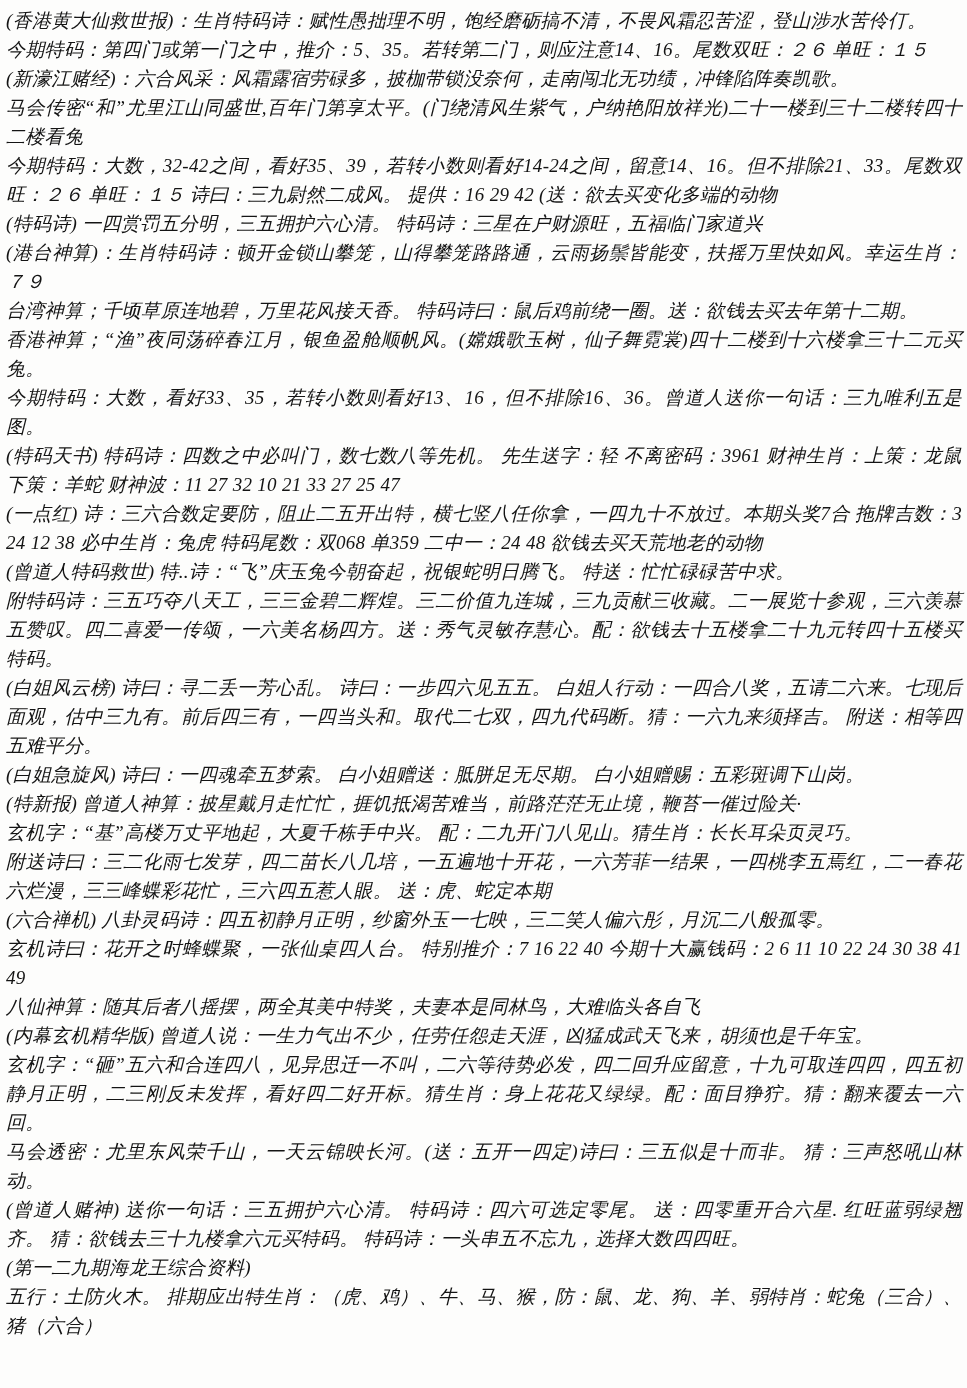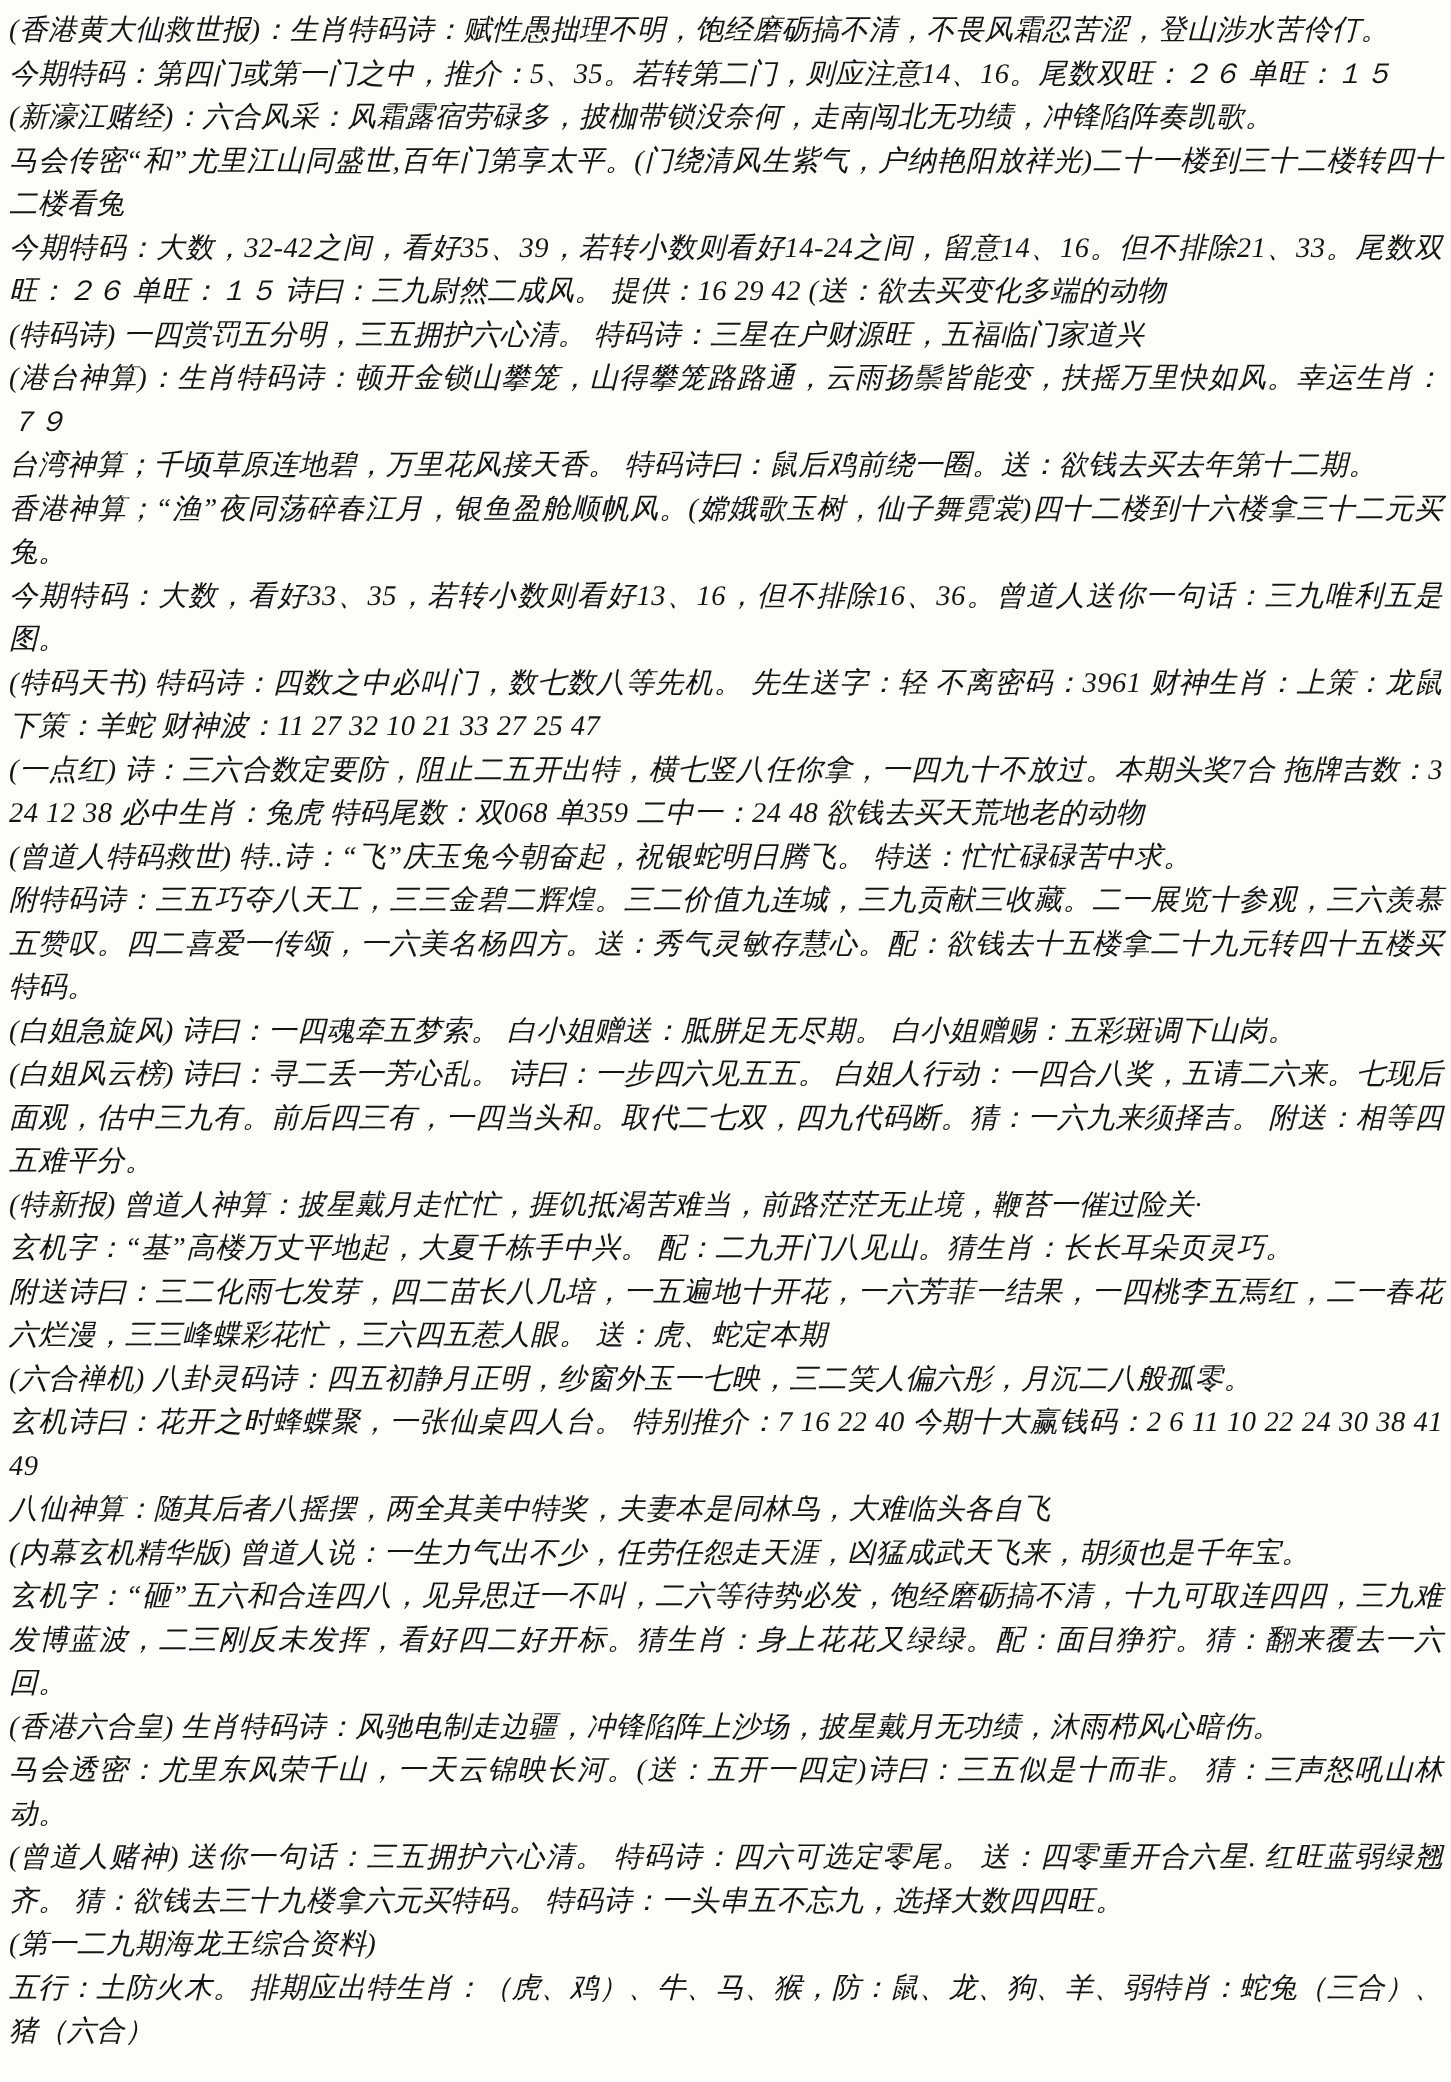--- a/index.html
+++ b/index.html
@@ -43,28 +43,27 @@
     <p class="line">今期特码：大数，32-42之间，看好35、39，若转小数则看好14-24之间，留意14、16。但不排除21、33。尾数双旺：２６ 单旺：１５ 诗曰：三九尉然二成风。 提供：16 29 42 (送：欲去买变化多端的动物</p>
     <p class="line">(特码诗) 一四赏罚五分明，三五拥护六心清。 特码诗：三星在户财源旺，五福临门家道兴</p>
     <p class="line">(港台神算)：生肖特码诗：顿开金锁山攀笼，山得攀笼路路通，云雨扬鬃皆能变，扶摇万里快如风。幸运生肖：７９</p>
     <p class="line">台湾神算；千顷草原连地碧，万里花风接天香。 特码诗曰：鼠后鸡前绕一圈。送：欲钱去买去年第十二期。</p>
     <p class="line">香港神算；“渔”夜同荡碎春江月，银鱼盈舱顺帆风。(嫦娥歌玉树，仙子舞霓裳)四十二楼到十六楼拿三十二元买兔。</p>
     <p class="line">今期特码：大数，看好33、35，若转小数则看好13、16，但不排除16、36。曾道人送你一句话：三九唯利五是图。</p>
     <p class="line">(特码天书) 特码诗：四数之中必叫门，数七数八等先机。 先生送字：轻 不离密码：3961 财神生肖：上策：龙鼠 下策：羊蛇 财神波：11 27 32 10 21 33 27 25 47</p>
     <p class="line">(一点红) 诗：三六合数定要防，阻止二五开出特，横七竖八任你拿，一四九十不放过。本期头奖7合 拖牌吉数：3 24 12 38 必中生肖：兔虎 特码尾数：双068 单359 二中一：24 48 欲钱去买天荒地老的动物</p>
     <p class="line">(曾道人特码救世) 特..诗：“飞”庆玉兔今朝奋起，祝银蛇明日腾飞。 特送：忙忙碌碌苦中求。</p>
     <p class="line">附特码诗：三五巧夺八天工，三三金碧二辉煌。三二价值九连城，三九贡献三收藏。二一展览十参观，三六羡慕五赞叹。四二喜爱一传颂，一六美名杨四方。送：秀气灵敏存慧心。配：欲钱去十五楼拿二十九元转四十五楼买特码。</p>
+    <p class="line">(白姐风云榜) 诗曰：寻二丢一芳心乱。 诗曰：一步四六见五五。 白姐人行动：一四合八奖，五请二六来。七现后面观，估中三九有。前后四三有，一四当头和。取代二七双，四九代码断。猜：一六九来须择吉。 附送：相等四五难平分。</p>
     <p class="line">(白姐急旋风) 诗曰：一四魂牵五梦索。 白小姐赠送：胝胼足无尽期。 白小姐赠赐：五彩斑调下山岗。</p>
-    <p class="line">(白姐风云榜) 诗曰：寻二丢一芳心乱。 诗曰：一步四六见五五。 白姐人行动：一四合八奖，五请二六来。七现后面观，估中三九有。前后四三有，一四当头和。取代二七双，四九代码断。猜：一六九来须择吉。 附送：相等四五难平分。</p>
     <p class="line">(特新报) 曾道人神算：披星戴月走忙忙，捱饥抵渴苦难当，前路茫茫无止境，鞭苔一催过险关·</p>
     <p class="line">玄机字：“基”高楼万丈平地起，大夏千栋手中兴。 配：二九开门八见山。猜生肖：长长耳朵页灵巧。</p>
     <p class="line">附送诗曰：三二化雨七发芽，四二苗长八几培，一五遍地十开花，一六芳菲一结果，一四桃李五焉红，二一春花六烂漫，三三峰蝶彩花忙，三六四五惹人眼。 送：虎、蛇定本期</p>
     <p class="line">(六合禅机) 八卦灵码诗：四五初静月正明，纱窗外玉一七映，三二笑人偏六彤，月沉二八般孤零。</p>
     <p class="line">玄机诗曰：花开之时蜂蝶聚，一张仙桌四人台。 特别推介：7 16 22 40 今期十大赢钱码：2 6 11 10 22 24 30 38 41 49</p>
     <p class="line">八仙神算：随其后者八摇摆，两全其美中特奖，夫妻本是同林鸟，大难临头各自飞</p>
     <p class="line">(内幕玄机精华版) 曾道人说：一生力气出不少，任劳任怨走天涯，凶猛成武天飞来，胡须也是千年宝。</p>
-    <p class="line">玄机字：“砸”五六和合连四八，见异思迁一不叫，二六等待势必发，饱经磨砺搞不清，十九可取连四四，三九难发博蓝波，二三刚反未发挥，看好四二好开标。猜生肖：身上花花又绿绿。配：面目狰狞。猜：翻来覆去一六回。</p>
-    <p class="line">(香港六合皇) 生肖特码诗：风驰电制走边疆，冲锋陷阵上沙场，披星戴月无功绩，沐雨栉风心暗伤。</p>
+    <p class="line">玄机字：“砸”五六和合连四八，见异思迁一不叫，二六等待势必发，四二回升应留意，十九可取连四四，四五初静月正明，二三刚反未发挥，看好四二好开标。猜生肖：身上花花又绿绿。配：面目狰狞。猜：翻来覆去一六回。</p>
     <p class="line">马会透密：尤里东风荣千山，一天云锦映长河。(送：五开一四定)诗曰：三五似是十而非。 猜：三声怒吼山林动。</p>
     <p class="line">(曾道人赌神) 送你一句话：三五拥护六心清。 特码诗：四六可选定零尾。 送：四零重开合六星. 红旺蓝弱绿翘齐。 猜：欲钱去三十九楼拿六元买特码。 特码诗：一头串五不忘九，选择大数四四旺。</p>
     <p class="line">(第一二九期海龙王综合资料)</p>
     <p class="line">五行：土防火木。 排期应出特生肖：（虎、鸡）、牛、马、猴，防：鼠、龙、狗、羊、弱特肖：蛇兔（三合）、猪（六合）</p>
 </div>
 
 </body></html>

